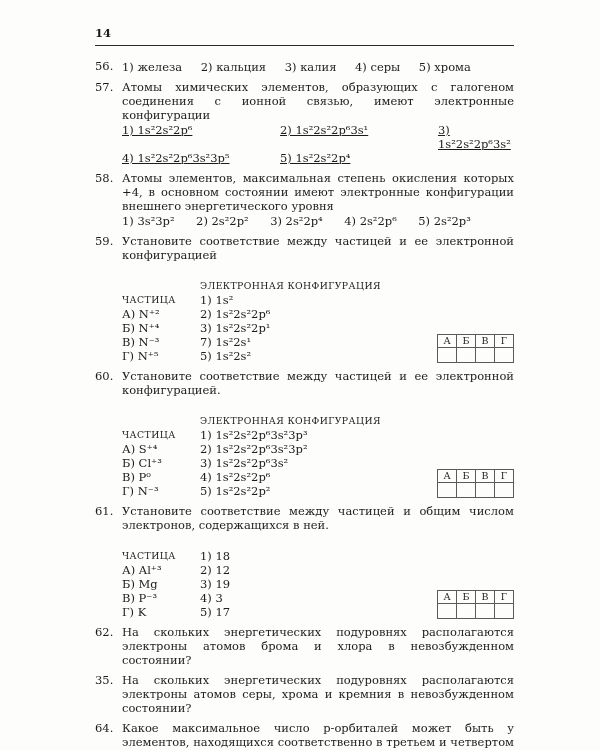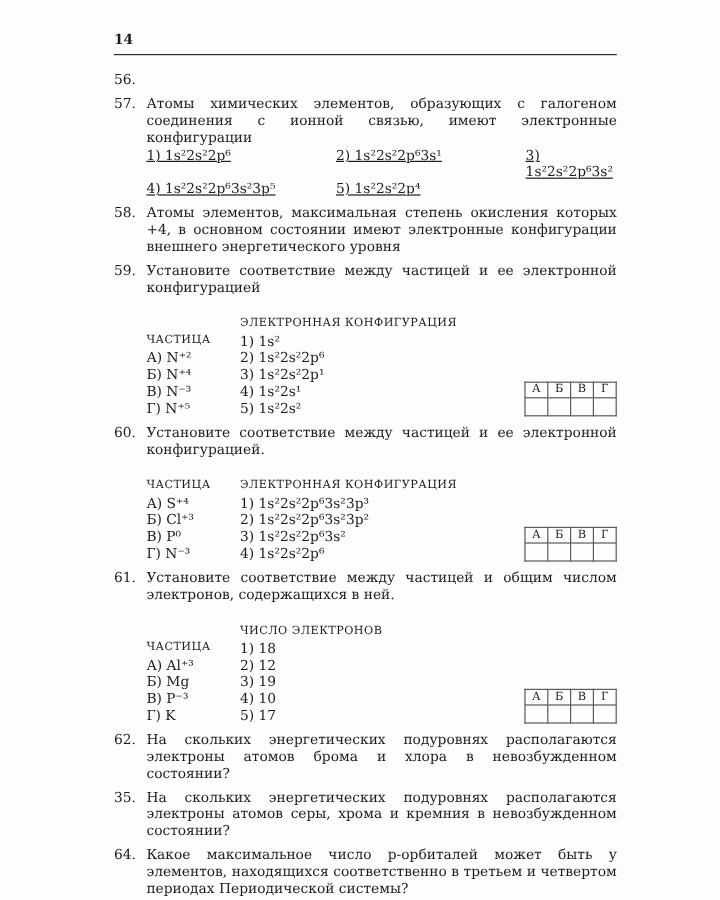--- a/index.html
+++ b/index.html
@@ -46,20 +46,27 @@
 
 <div class="page">
 
   <div class="hdr">
     <span>14</span>
   </div>
 
   <div class="q">
     <span class="qnum">56.</span>
     <div class="qbody">
+      <div class="opts-flex">
+        <span>1) железа</span>
+        <span>2) кальция</span>
+        <span>3) калия</span>
+        <span>4) серы</span>
+        <span>5) хрома</span>
+      </div>
     </div>
   </div>
 
   <div class="q">
     <span class="qnum">57.</span>
     <div class="qbody">
       <div class="qtext">Атомы химических элементов, образующих с галогеном соединения с ионной связью, имеют электронные конфигурации</div>
       <div class="opts-grid3">
         <span>1) 1s²2s²2p⁶</span>
         <span>2) 1s²2s²2p⁶3s¹</span>
@@ -67,41 +74,48 @@
         <span>4) 1s²2s²2p⁶3s²3p⁵</span>
         <span>5) 1s²2s²2p⁴</span>
       </div>
     </div>
   </div>
 
   <div class="q">
     <span class="qnum">58.</span>
     <div class="qbody">
       <div class="qtext">Атомы элементов, максимальная степень окисления которых +4, в основном состоянии имеют электронные конфигурации внешнего энергетического уровня</div>
+      <div class="opts-flex">
+        <span>1) 3s²3p²</span>
+        <span>2) 2s²2p²</span>
+        <span>3) 2s²2p⁴</span>
+        <span>4) 2s²2p⁶</span>
+        <span>5) 2s²2p³</span>
+      </div>
     </div>
   </div>
 
   <div class="q">
     <span class="qnum">59.</span>
     <div class="qbody">
       <div class="qtext">Установите соответствие между частицей и ее электронной конфигурацией</div>
       <div class="match">
         <div class="mcol-l">
           <div class="mhead">ЧАСТИЦА</div>
           <div class="mitem">А) N⁺²</div>
           <div class="mitem">Б) N⁺⁴</div>
           <div class="mitem">В) N⁻³</div>
           <div class="mitem">Г) N⁺⁵</div>
         </div>
         <div class="mcol-r">
           <div class="mhead">ЭЛЕКТРОННАЯ КОНФИГУРАЦИЯ</div>
           <div class="mitem">1) 1s²</div>
           <div class="mitem">2) 1s²2s²2p⁶</div>
           <div class="mitem">3) 1s²2s²2p¹</div>
-          <div class="mitem">4) 1s²2s¹</div>
+          <div class="mitem">7) 1s²2s¹</div>
           <div class="mitem">5) 1s²2s²</div>
         </div>
         <table class="ans-table">
           <tbody>
               <tr>
             <td>А</td>
             <td>Б</td>
             <td>В</td>
             <td>Г</td>
           </tr>
@@ -128,20 +142,21 @@
           <div class="mitem">Б) Cl⁺³</div>
           <div class="mitem">В) P⁰</div>
           <div class="mitem">Г) N⁻³</div>
         </div>
         <div class="mcol-r">
           <div class="mhead">ЭЛЕКТРОННАЯ КОНФИГУРАЦИЯ</div>
           <div class="mitem">1) 1s²2s²2p⁶3s²3p³</div>
           <div class="mitem">2) 1s²2s²2p⁶3s²3p²</div>
           <div class="mitem">3) 1s²2s²2p⁶3s²</div>
           <div class="mitem">4) 1s²2s²2p⁶</div>
+          <div class="mitem">5) 1s²2s²2p²</div>
         </div>
         <table class="ans-table">
           <tbody>
               <tr>
             <td>А</td>
             <td>Б</td>
             <td>В</td>
             <td>Г</td>
           </tr>
           <tr class="blank">
@@ -162,25 +177,24 @@
       <div class="qtext">Установите соответствие между частицей и общим числом электронов, содержащихся в ней.</div>
       <div class="match">
         <div class="mcol-l">
           <div class="mhead">ЧАСТИЦА</div>
           <div class="mitem">А) Al⁺³</div>
           <div class="mitem">Б) Mg</div>
           <div class="mitem">В) P⁻³</div>
           <div class="mitem">Г) K</div>
         </div>
         <div class="mcol-r">
-          <div class="mhead">ЧИСЛО ЭЛЕКТРОНОВ</div>
           <div class="mitem">1) 18</div>
           <div class="mitem">2) 12</div>
           <div class="mitem">3) 19</div>
-          <div class="mitem">4) 10</div>
+          <div class="mitem">4) 3</div>
           <div class="mitem">5) 17</div>
         </div>
         <table class="ans-table">
           <tbody>
               <tr>
             <td>А</td>
             <td>Б</td>
             <td>В</td>
             <td>Г</td>
           </tr>

